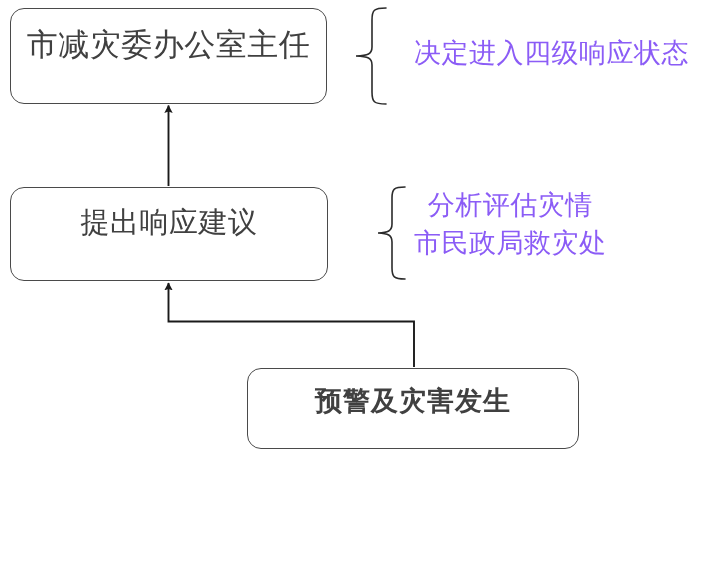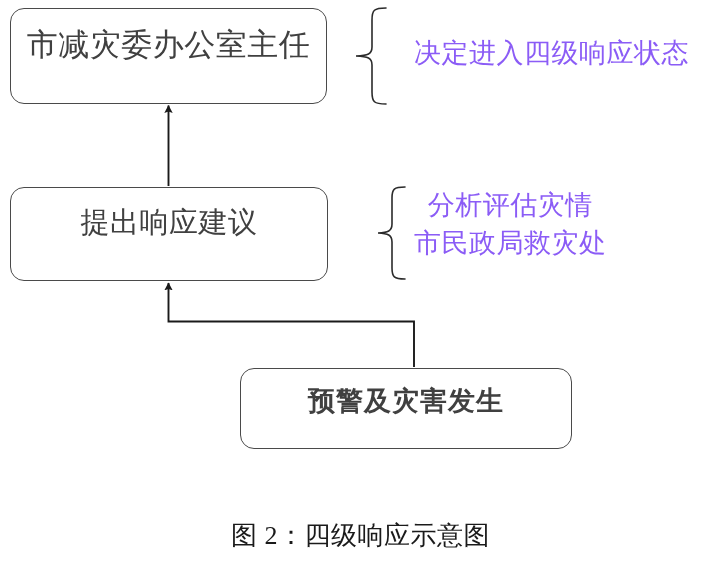--- a/index.html
+++ b/index.html
@@ -51,21 +51,21 @@
     width: 318px;
     height: 94px;
   }
   #box-mid-label {
     top: 17px;
     font-size: 29px;
     line-height: 34px;
     letter-spacing: 0.5px;
   }
   #box-bottom {
-    left: 240px;
+    left: 247px;
     top: 368px;
     width: 332px;
     height: 81px;
   }
   #box-bottom-label {
     top: 16px;
     font-size: 27px;
     line-height: 32px;
     font-weight: bold;
     letter-spacing: 1px;
@@ -158,15 +158,14 @@
 
   <div class="annotation" id="annotation-mid">
     <span class="annotation-line">分析评估灾情</span>
     <span class="annotation-line">市民政局救灾处</span>
   </div>
 
   <div class="node-box" id="box-bottom">
     <span class="node-label" id="box-bottom-label">预警及灾害发生</span>
   </div>
 
-  <div id="figure-caption">图 2：四级响应示意图</div>
 
 </div>
 
 </body></html>

